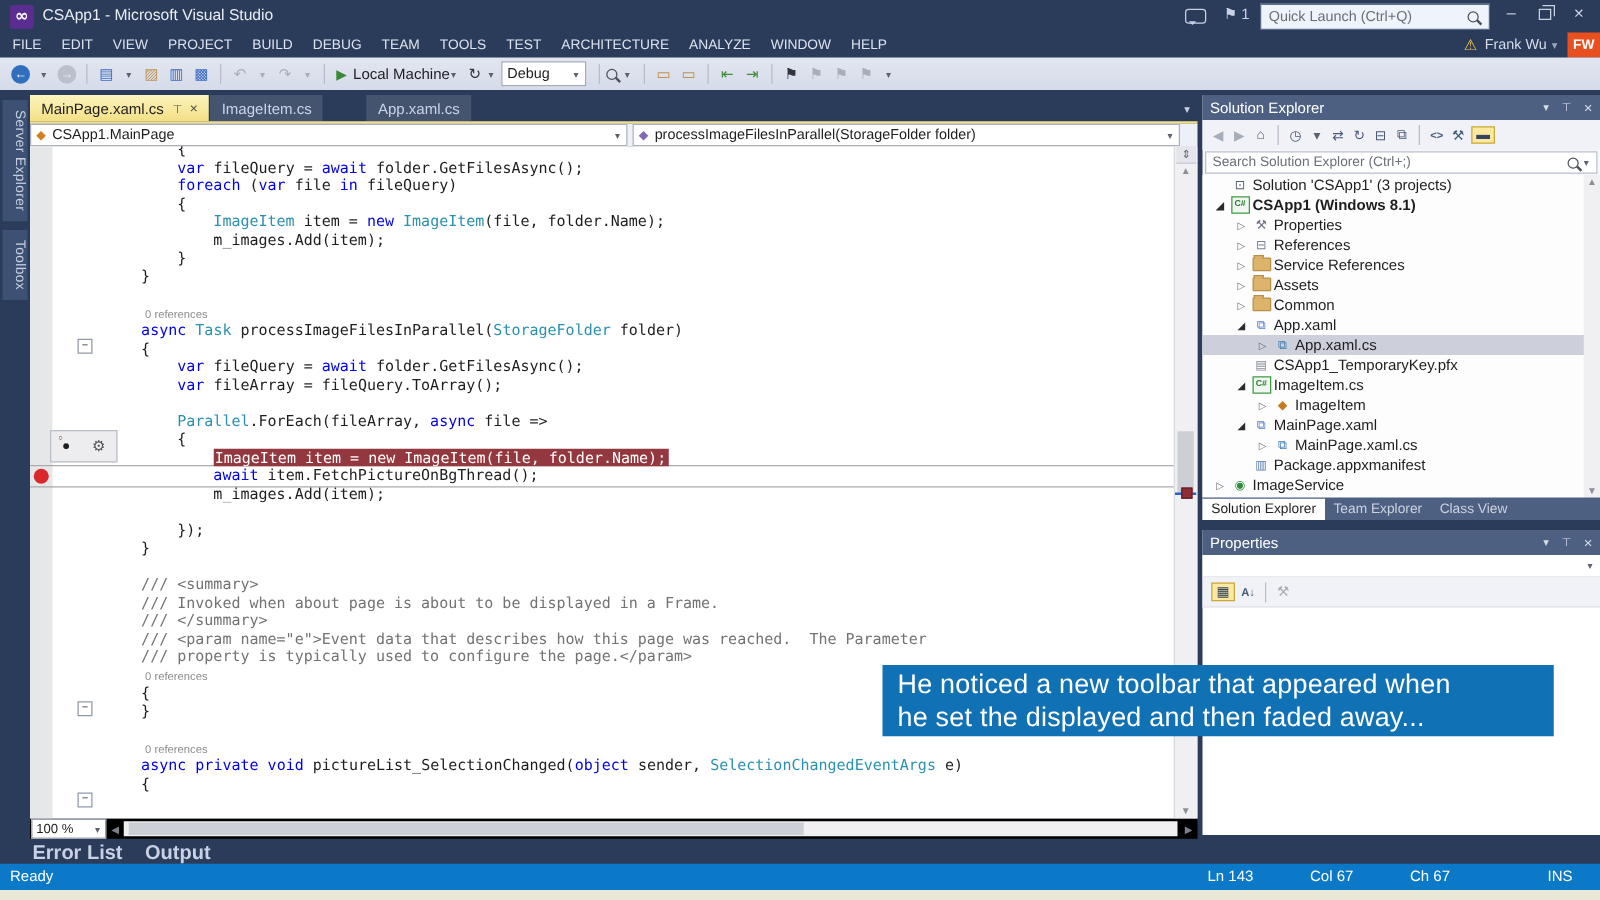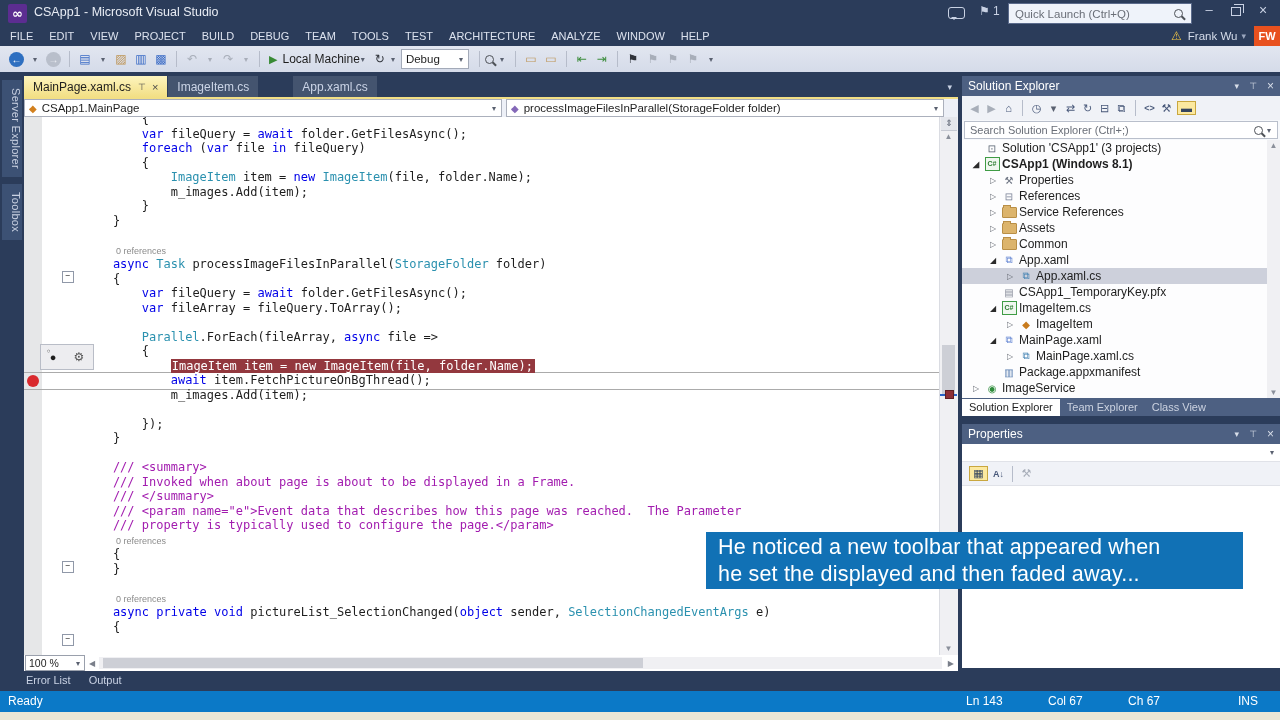--- a/index.html
+++ b/index.html
@@ -60,37 +60,37 @@
   .navcombo{background:#fff;border:1px solid #ABB0BC;height:16px;display:flex;align-items:center;font-size:11.5px;color:#1E1E1E;padding:0 4px;}
   .navcombo.c1{width:468px;margin-right:4px;}
   .navcombo.c2{flex:1;margin-right:14px;}
   .navico{font-size:10px;margin-right:5px;}
   .navcombo .car{margin-left:auto;}
   
   .code{position:absolute;left:0;top:41px;right:0;bottom:16px;background:#fff;overflow:hidden;}
   .gutter{position:absolute;left:0;top:0;bottom:0;width:18px;background:#E6E7E8;}
   .lines{position:absolute;left:0;top:-5px;right:18px;}
   .ln{height:14.5px;white-space:pre;font:12px/14.5px "DejaVu Sans Mono",monospace;padding-left:60px;overflow:hidden;}
-  .ln .k{color:#0000E8;} .ln .t{color:#2B91AF;} .ln .c{color:#a21caf;} .ln .d{color:#1E1E1E;}
+  .ln .k{color:#0000E8;} .ln .t{color:#2B91AF;} .ln .c{color:#737373;} .ln .d{color:#1E1E1E;}
   .ln .w{background:#93383E;color:#FFFFFF;padding:1px 2px 1px 1px;}
   .lnsT{font:9px/14.5px "Liberation Sans",sans-serif;color:#8C8C8C;margin-left:32px;}
   .bprow{position:absolute;left:0;right:18px;top:255px;height:16px;border-top:1px solid #ABABAB;border-bottom:1px solid #ABABAB;}
   .bpdot{position:absolute;left:3px;top:258px;width:12px;height:12px;border-radius:50%;background:#D9292D;}
   .bptools{position:absolute;left:16px;top:227px;width:52px;height:24px;background:#EDEDF0;border:1px solid #B9BDC7;display:flex;align-items:center;justify-content:space-around;}
   .bpt1{font-size:11px;color:#1E1E1E;position:relative;}
   .bpt1:after{content:"○";position:absolute;font-size:6px;left:-3px;top:-3px;color:#1E1E1E;}
   .bpt2{font-size:12px;color:#555;}
   .obox{position:absolute;left:38px;width:10px;height:10px;border:1px solid #9098A8;background:#fff;color:#333;font:8px/8px "DejaVu Sans Mono",monospace;text-align:center;}
   .vscroll{position:absolute;right:0;top:0;bottom:0;width:18px;background:#F0F0F3;border-left:1px solid #DADCE2;}
   .vsplit{position:absolute;left:1px;top:0;width:16px;height:13px;background:#E4E6EC;border-bottom:1px solid #C6C9D2;color:#5A6170;font-size:9px;text-align:center;line-height:13px;}
   .sarrow{position:absolute;left:0;width:17px;color:#8A8F9A;font-size:8px;text-align:center;}
   .vthumb{position:absolute;left:2px;top:228px;width:13px;height:50px;background:#CDCFD6;}
   .mark-blue{position:absolute;left:0;top:277px;width:17px;height:2px;background:#2A62C8;}
   .mark-red{position:absolute;left:5px;top:273px;width:7px;height:7px;background:#8E2F36;border:1px solid #5F1F24;}
-  .ebottom{position:absolute;left:0;bottom:0;right:0;height:16px;background:#ffffff;display:flex;align-items:center;}
+  .ebottom{position:absolute;left:0;bottom:0;right:0;height:16px;background:#000000;display:flex;align-items:center;}
   .zoomc{width:52px;height:14px;background:#fff;border:1px solid #9AA0AC;font-size:10.5px;color:#1E1E1E;display:flex;align-items:center;padding:0 3px;margin-left:1px;}
   .zoomc .car{margin-left:auto;}
   .harrow{color:#7A7F8A;font-size:8px;padding:0 4px;}
   .htrack{flex:1;height:12px;background:#F0F0F3;position:relative;margin-right:2px;}
   .hthumb{position:absolute;left:4px;top:1px;height:10px;width:540px;background:#CDCFD6;}
   
   .right{position:absolute;left:962px;top:76px;width:318px;height:592px;font-size:12px;}
   .ptitle{height:20px;background:#4D6082;color:#FFF;display:flex;align-items:center;padding:0 6px;font-size:12px;}
   .ptbtn{margin-left:10px;color:#D8DEE9;font-size:9px;}
   .ptbtn.x{font-size:12px;}
@@ -121,21 +121,21 @@
   .setab.active{background:#FFF;color:#1E1E1E;}
   .props{position:absolute;left:0;top:348px;right:0;height:244px;background:#FFF;}
   .pcombo{height:17px;border-bottom:1px solid #E0E2E8;display:flex;align-items:center;padding:0 5px;background:#fff;}
   .pcombo .car{margin-left:auto;}
   .ptools{height:23px;background:#F0F2F7;display:flex;align-items:center;padding-left:5px;border-bottom:1px solid #E0E2E8;}
   
   .caption{position:absolute;left:706px;top:532px;width:537px;height:57px;background:#1171B5;z-index:40;color:#fff;padding:2px 12px;box-sizing:border-box;}
   .caption div{font-size:21.5px;line-height:27px;font-weight:400;letter-spacing:0.2px;white-space:nowrap;}
   
   .btabs{position:absolute;left:26px;top:674px;display:flex;gap:18px;}
-  .btab{font-size:11px;color:#C9D2E4;}
+  .btab{font-size:16px;color:#C9D2E4;font-weight:bold;}
   .statusbar{position:absolute;left:0;top:691px;right:0;height:21px;background:#0B79C7;color:#fff;font-size:12px;}
   .st{position:absolute;top:3px;}
   .strip{position:absolute;left:0;top:712px;right:0;height:8px;background:#EAE7D6;}
 </style>
 </head>
 <body>
 
 <div class="vs">
 
   <div class="titlebar">

